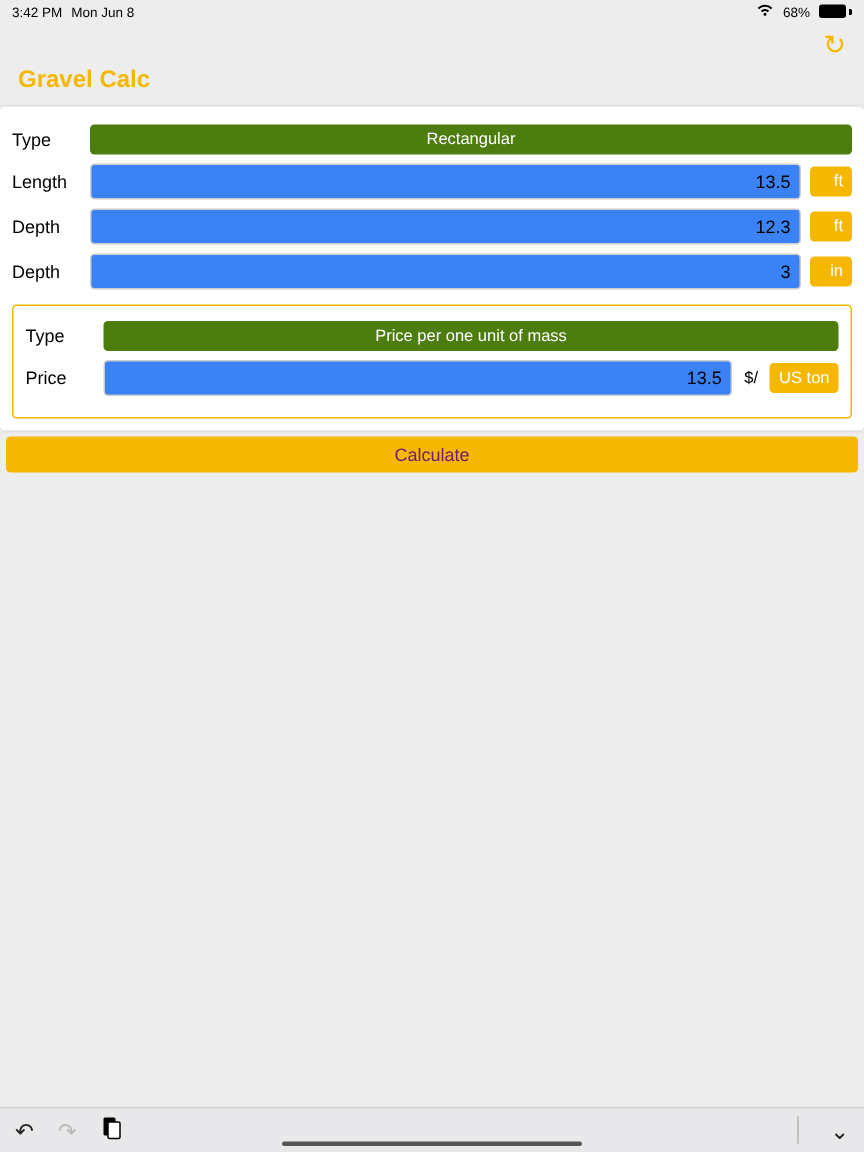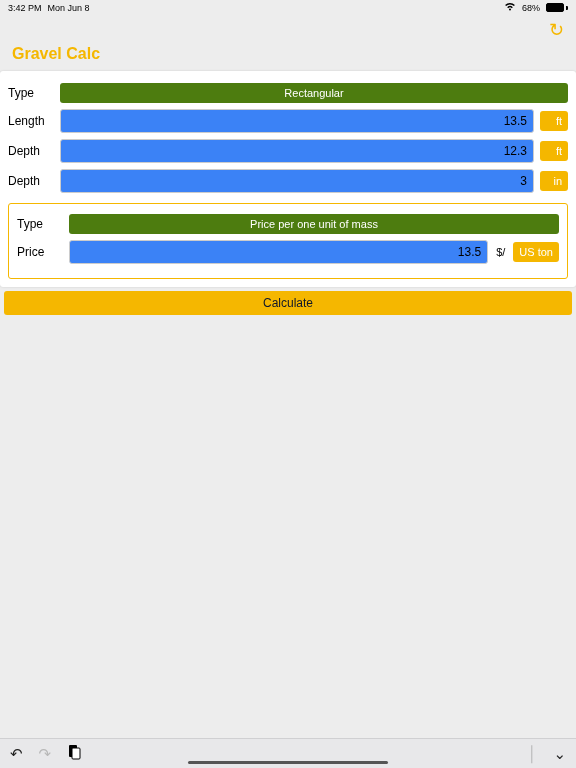--- a/index.html
+++ b/index.html
@@ -63,21 +63,21 @@
 
     .cost-box {
       border: 1px solid #f5b700; border-radius: 3px;
       padding: 4px 8px 8px; margin-top: 10px;
     }
     .cost-title {
       font-style: italic; font-size: 12px; margin-bottom: 4px;
     }
 
     .calc-btn {
-      background: #f5b700; color: #0f172a; text-align: center;
+      background: #f5b700; color: #701a75; text-align: center;
       padding: 5px 0; border-radius: 3px; font-size: 12px;
       margin: 0 4px; cursor: pointer;
     }
 
     .bottombar {
       position: absolute; left: 0; right: 0; bottom: 0;
       height: 30px; background: #e8e8ea; border-top: 1px solid #d0d0d2;
       display: flex; align-items: center; justify-content: space-between;
       padding: 0 10px;
     }

